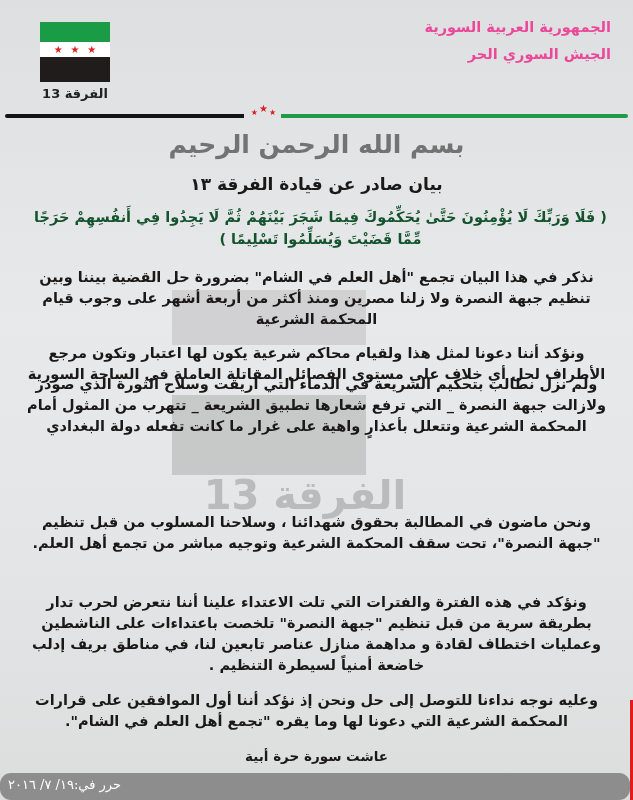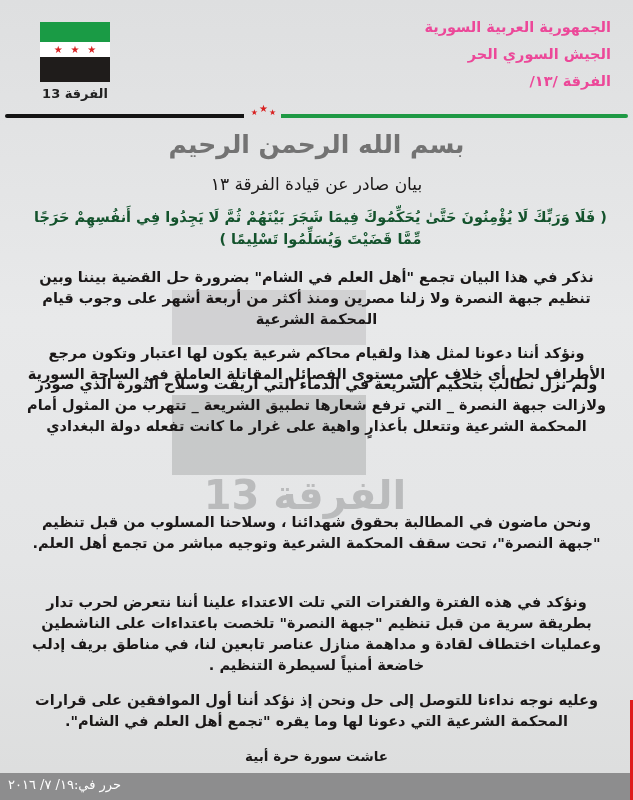--- a/index.html
+++ b/index.html
@@ -25,42 +25,41 @@
   .divider .stars { position: absolute; left: 244px; top: -7px; width: 30px; text-align: center; color: #d82020; font-size: 8px; letter-spacing: 1px; }
   .divider .stars .mid { font-size: 10px; position: relative; top: -3px; }
   
   .wm { position: absolute; pointer-events: none; }
   .wm-band1 { left: 172px; top: 290px; width: 194px; height: 55px; background: #c4c5c6; opacity: .65; }
   .wm-band2 { left: 172px; top: 395px; width: 194px; height: 80px; background: #b7b8b9; opacity: .65; }
   .wm-text { left: 200px; top: 472px; width: 210px; text-align: center; font-weight: bold; font-size: 40px; color: #a9aaab; opacity: .7; direction: rtl; }
   
   .doc { position: absolute; left: 0; right: 0; top: 0; direction: rtl; }
   .basmala { position: absolute; top: 130px; left: 0; right: 0; text-align: center; font-weight: bold; font-size: 25px; color: #737373; }
-  .subtitle { position: absolute; top: 174px; left: 0; right: 0; text-align: center; font-weight: normal; font-size: 17px; color: #1b1818; }
+  .subtitle { position: absolute; top: 174px; left: 0; right: 0; text-align: center; font-weight: bold; font-size: 17px; color: #1b1818; }
   .verse { position: absolute; top: 206px; left: 28px; right: 20px; text-align: center; font-weight: bold; font-size: 14.5px; line-height: 22px; color: #14532d; }
   .para { position: absolute; left: 22px; right: 22px; text-align: center; font-weight: bold; font-size: 14.5px; line-height: 21px; color: #1b1818; }
   .p1 { top: 267px; }
   .p2 { top: 343px; }
   .p3 { top: 374px; }
   .p4 { top: 512px; }
   .p5 { top: 592px; }
   .p6 { top: 690px; }
   .closing { position: absolute; top: 748px; left: 0; right: 0; text-align: center; font-weight: bold; font-size: 13.5px; color: #1b1818; direction: rtl; }
-  .footer-bar { position: absolute; left: 0; right: 3px; top: 773px; height: 27px; background: #8d8d8e; }
+  .footer-bar { position: absolute; left: 0; right: 3px; top: 773px; height: 27px; background: #8d8d8e; border-radius: 11px; }
   .footer-date { position: absolute; left: 8px; top: 4px; direction: rtl; color: #ffffff; font-size: 13px; font-family: "DejaVu Serif", serif; }
 </style>
 </head>
 <body>
 
 <div class="right-edge"></div>
 
 <div class="hdr-lines">
   <div>الجمهورية العربية السورية</div>
   <div>الجيش السوري الحر</div>
-  <div>الفرقة /١٣/</div>
 </div>
 
 <div class="flag">
   <div class="g"></div>
   <div class="w">
     <span>★</span>
     <span>★</span>
     <span>★</span>
   </div>
   <div class="b"></div>

